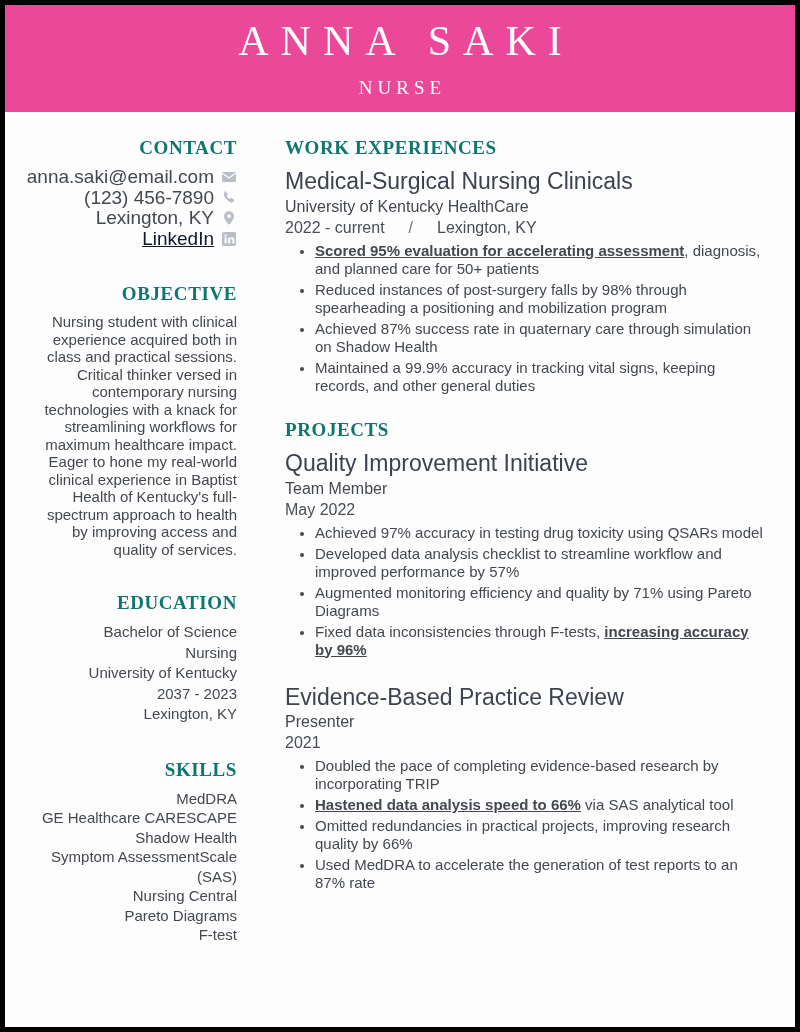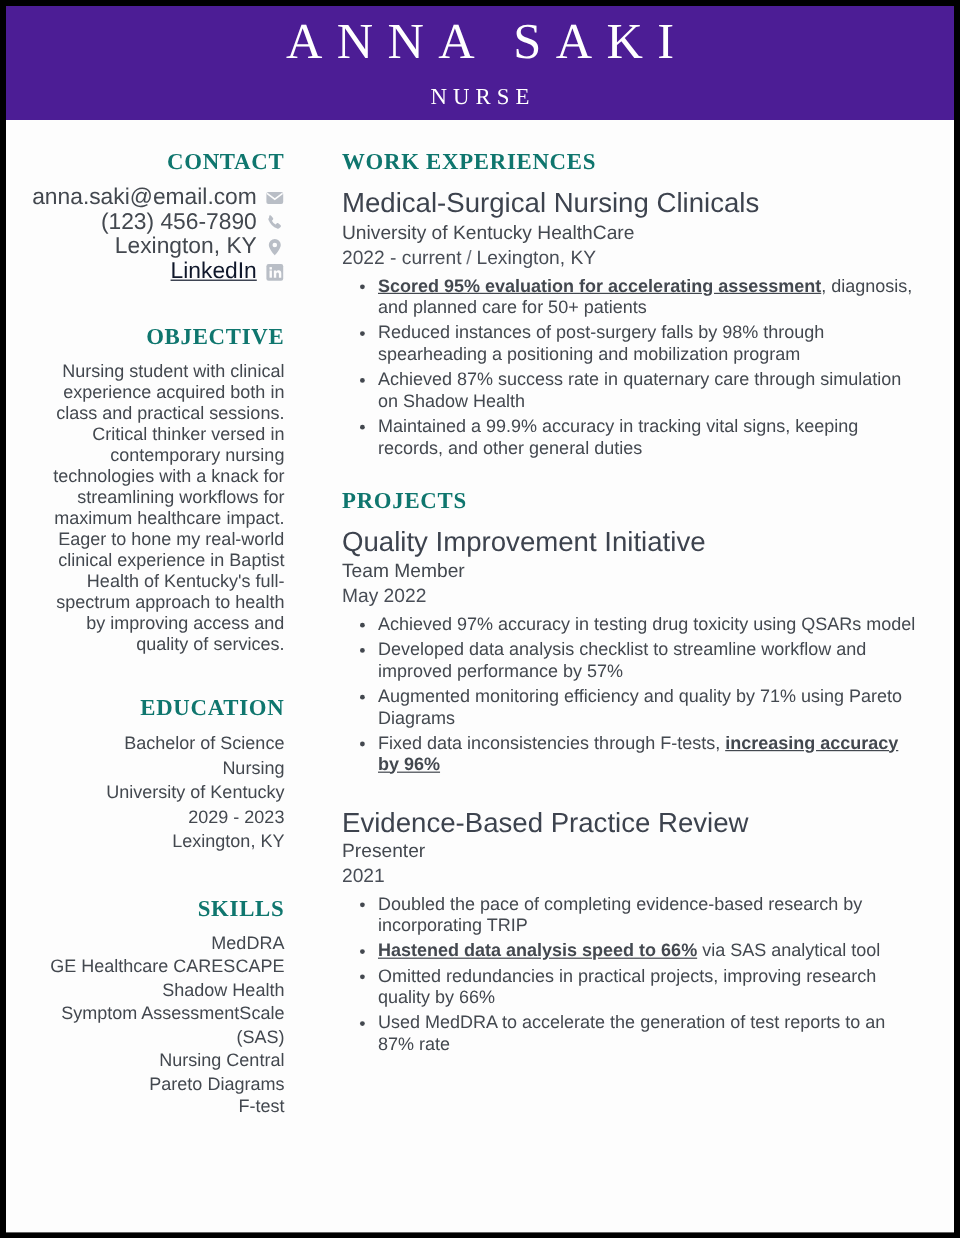--- a/index.html
+++ b/index.html
@@ -7,21 +7,21 @@
   body {
     width:800px; height:1032px;
     border:5px solid #000000;
     background:#fdfdfd;
     font-family:"Liberation Sans","DejaVu Sans",sans-serif;
     color:#43484f;
     overflow:hidden;
   }
   
   .hdr {
-    height:95px; background:#4c1d95;
+    height:107px; background:#ec4899;
     display:flex; flex-direction:column; align-items:center; justify-content:center;
   }
   .hdr .name {
     font-family:"Liberation Serif","DejaVu Serif",serif;
     font-size:42px; font-weight:400; color:#ffffff;
     letter-spacing:12px; text-indent:12px; line-height:1.1;
   }
   .hdr .role {
     font-family:"Liberation Serif","DejaVu Serif",serif;
     font-size:19px; color:#ffffff;
@@ -48,21 +48,21 @@
   .c-row .ic svg { width:16px; height:16px; }
   a.link { color:#0f172a; text-decoration:underline; cursor:pointer; }
 
   .objective-text { font-size:15px; line-height:17.5px; }
   .edu-line, .skill-line { font-size:15px; line-height:20.5px; }
   .skill-line { line-height:19.5px; }
 
   
   .entry-title { font-size:23px; line-height:1.25; color:#3d434e; font-weight:500; margin-top:8px; }
   .entry-sub  { font-size:16px; line-height:21px; color:#43484f; }
-  .entry-meta { font-size:16px; line-height:21px; color:#484d56; display:flex; gap:4px; align-items:baseline; }
+  .entry-meta { font-size:16px; line-height:21px; color:#484d56; display:flex; gap:24px; align-items:baseline; }
   .entry-meta .slash { color:#6a6f78; }
   ul.bullets { margin:4px 0 0 0; padding-left:30px; }
   ul.bullets li {
     font-size:15px; line-height:18px; color:#43484f; margin-bottom:3px;
   }
   ul.bullets li::marker { color:#43484f; font-size:13px; }
   .em { font-weight:700; text-decoration:underline; }
   .work-entry { margin-bottom:0; }
   section.m-sec + section.m-sec { margin-top:24px; }
   .proj-entry + .proj-entry { margin-top:24px; }
@@ -123,21 +123,21 @@
     <section>
       <h2 class="sec">OBJECTIVE</h2>
       <p class="objective-text">Nursing student with clinical experience acquired both in class and practical sessions. Critical thinker versed in contemporary nursing technologies with a knack for streamlining workflows for maximum healthcare impact. Eager to hone my real-world clinical experience in Baptist Health of Kentucky's full-spectrum approach to health by improving access and quality of services.</p>
     </section>
 
     <section>
       <h2 class="sec">EDUCATION</h2>
       <div class="edu-line">Bachelor of Science</div>
       <div class="edu-line">Nursing</div>
       <div class="edu-line">University of Kentucky</div>
-      <div class="edu-line">2029 - 2023</div>
+      <div class="edu-line">2037 - 2023</div>
       <div class="edu-line">Lexington, KY</div>
     </section>
 
     <section>
       <h2 class="sec">SKILLS</h2>
       <div class="skill-line">MedDRA</div>
       <div class="skill-line">GE Healthcare CARESCAPE</div>
       <div class="skill-line">Shadow Health</div>
       <div class="skill-line">Symptom AssessmentScale (SAS)</div>
       <div class="skill-line">Nursing Central</div>

